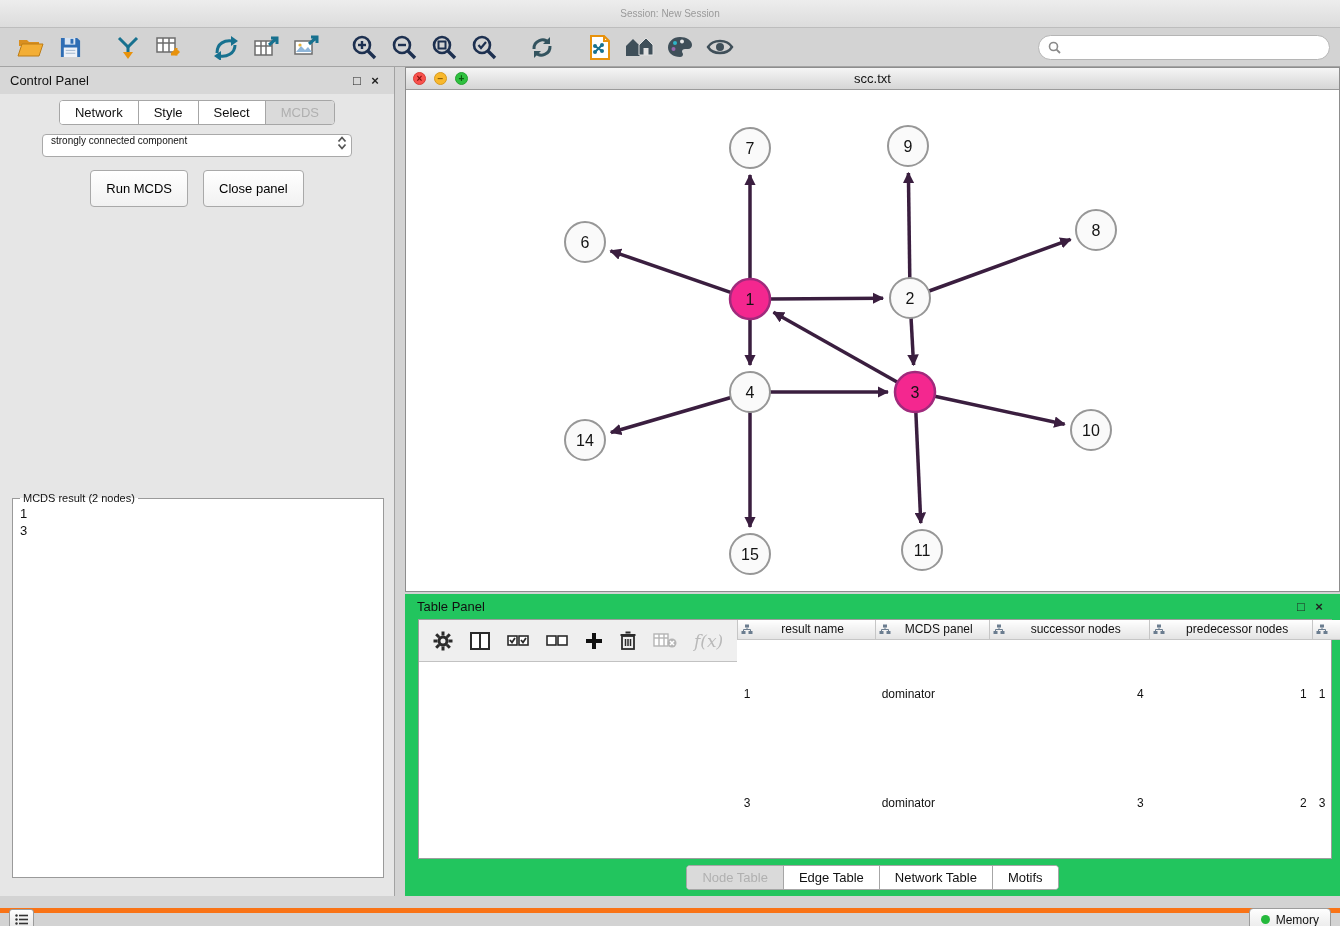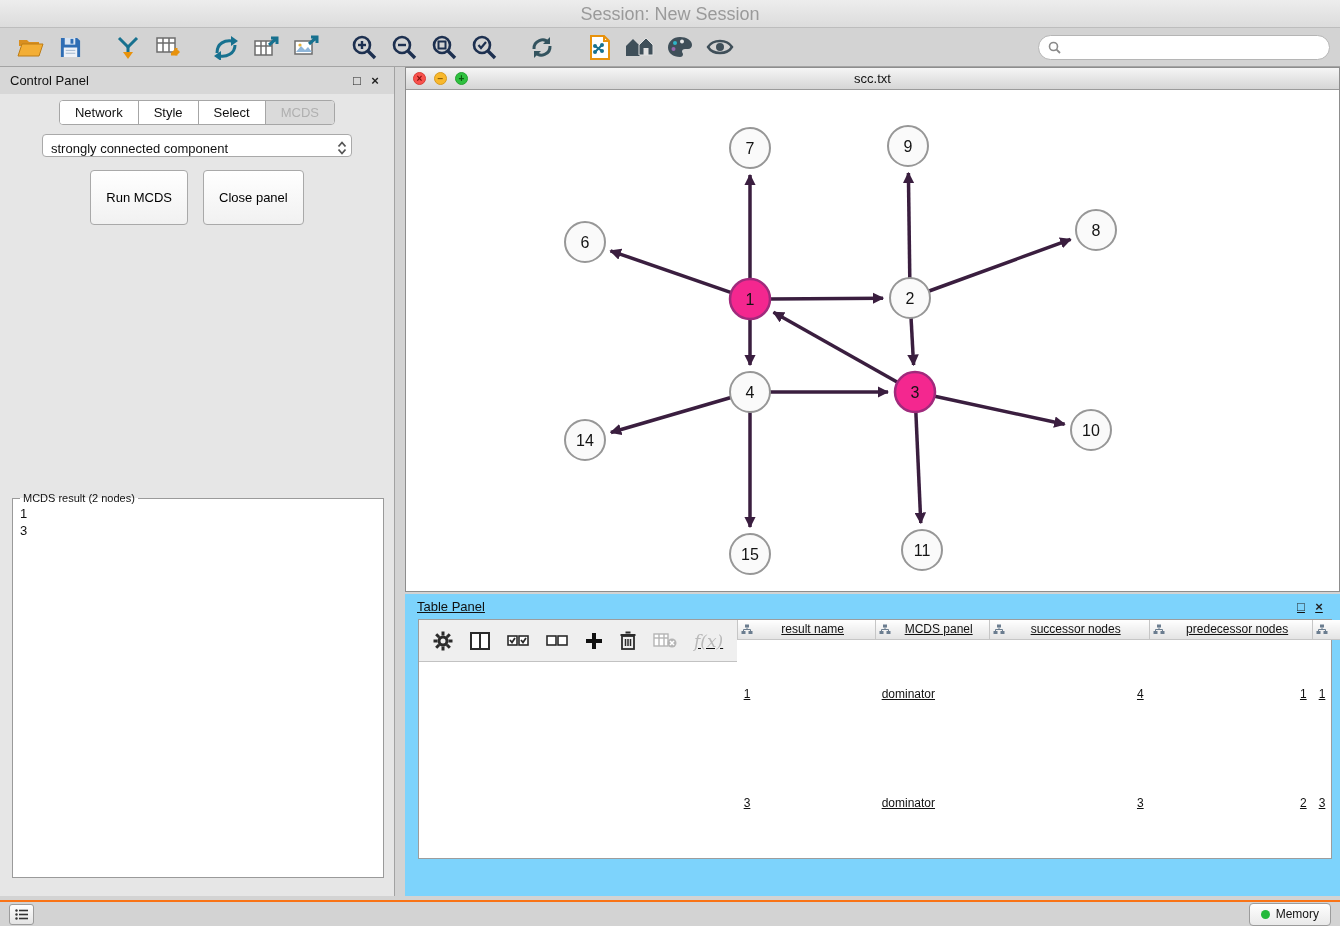--- a/index.html
+++ b/index.html
@@ -2,21 +2,21 @@
 <html><head>
 <meta charset="utf-8">
 <style>
   * { margin:0; padding:0; box-sizing:border-box; }
   html,body { width:1340px; height:926px; }
   body { font-family:"Liberation Sans", sans-serif; background:#d3d3d3; position:relative; overflow:hidden; color:#111; }
 
   
   .titlebar { position:absolute; top:0; left:0; right:0; height:28px;
     background:linear-gradient(#ededed,#dcdcdc); border-bottom:1px solid #bdbdbd;
-    text-align:center; line-height:28px; font-size:18px; color:#9a9a9a; }
+    text-align:center; line-height:28px; font-size:10px; color:#9a9a9a; }
 
   .main-toolbar { position:absolute; top:28px; left:0; right:0; height:39px;
     background:#d3d3d3; border-bottom:1px solid #a4a4a4;
     display:flex; align-items:center; padding:0 10px; }
   .tool { width:40px; height:32px; display:flex; align-items:center; justify-content:center; cursor:default; }
   .tgap { width:18px; }
   .search-box { margin-left:auto; width:292px; height:25px; background:#fff;
     border:1px solid #b5b5b5; border-radius:13px; display:flex; align-items:center; padding:0 9px; gap:6px; }
   .search-box input { border:none; outline:none; flex:1; font-size:13px; background:transparent; font-family:"Liberation Sans",sans-serif; }
 
@@ -27,67 +27,67 @@
   .panel-header .spacer { flex:1; }
   .mini-btn { width:18px; text-align:center; font-size:13px; color:#222; cursor:default; font-weight:bold; }
   .seg-tabs { display:flex; justify-content:center; }
   .seg { display:inline-flex; border:1px solid #a6a6a6; border-radius:4px; overflow:hidden; background:#fff; }
   .seg > div { padding:4px 15px; font-size:13px; border-right:1px solid #a6a6a6; background:#fff; cursor:default; }
   .seg > div:last-child { border-right:none; }
   .seg > div.active { background:#dadada; color:#b0b0b0; }
   .cp-tabs { margin-top:6px; }
   .opt-label { text-align:center; margin-top:25px; font-size:13px; }
   .dropdown { margin:9px auto 0; width:310px; height:23px; background:#fff; border:1px solid #a9a9a9;
-    border-radius:4px; display:flex; align-items:flex-end; padding:12px 2px 0 8px; font-size:13px; }
+    border-radius:4px; display:flex; align-items:flex-start; padding:0 2px 0 8px; font-size:10px; }
   .dd-arrows { margin-left:auto; display:flex; align-items:center; }
   .cp-buttons { display:flex; justify-content:center; gap:15px; margin-top:13px; }
   .btn { background:linear-gradient(#ffffff,#f1f1f1); border:1px solid #a9a9a9; border-radius:4px;
-    font-size:13px; padding:19px 15px; font-family:"Liberation Sans",sans-serif; cursor:default; }
+    font-size:13px; padding:10px 15px; font-family:"Liberation Sans",sans-serif; cursor:default; }
   fieldset.result { position:absolute; left:12px; width:372px; top:425px; height:386px;
     border:1px solid #9a9a9a; background:#fff; padding:1px 7px; }
   fieldset.result legend { font-size:11px; padding:0 3px; }
   .result-line { font-size:13px; line-height:17px; }
 
   
   .net-window { position:absolute; left:405px; top:67px; width:935px; height:525px;
     border:1px solid #8d8d8d; background:#fff; }
   .net-titlebar { height:22px; background:linear-gradient(#f5f5f5,#d6d6d6); border-bottom:1px solid #9b9b9b;
     position:relative; display:flex; align-items:center; justify-content:center; font-size:13px; }
   .lights { position:absolute; left:7px; top:4px; display:flex; gap:8px; }
   .light { width:13px; height:13px; border-radius:50%; font-size:10px; line-height:12px; text-align:center;
     font-weight:bold; cursor:default; }
   .light.red { background:#f9514d; border:1px solid #d63e37; color:#7e100c; }
   .light.yellow { background:#f8b82c; border:1px solid #d89a1e; color:#8a5d04; }
   .light.green { background:#2fc03f; border:1px solid #24a331; color:#0a5a11; }
   .net-canvas { position:relative; width:933px; height:501px; background:#fff; overflow:hidden; }
 
   
-  .table-panel { position:absolute; left:405px; top:594px; width:935px; height:302px; background:#7dd3fc;text-decoration:underline; }
+  .table-panel { position:absolute; left:405px; top:594px; width:935px; height:302px; background:#22c55e; }
   .tp-header { height:25px; display:flex; align-items:center; padding:0 12px; font-size:13px; }
   .tp-header .spacer { flex:1; }
   .tp-body { margin:0 8px 0 13px; height:240px; border:1px solid #9d9d9d; background:#fff;
     display:flex; flex-direction:row; }
   .tp-toolbar { height:42px; background:#efefef; border-bottom:1px solid #c2c2c2;
     display:flex; align-items:center; gap:17px; padding:0 14px; }
   .fx { font-family:"DejaVu Serif", serif; font-style:italic; font-size:17px; color:#b9b9b9; }
   table.data { border-collapse:collapse; width:100%; table-layout:fixed; font-size:12px; }
   table.data th { height:19px; font-weight:normal; background:linear-gradient(#ffffff,#e4e4e4);
     border:1px solid #c6c6c6; border-top:none; padding:0 3px; }
   .th-inner { display:flex; align-items:center; }
   .th-inner .th-label { flex:1; text-align:center; }
   table.data td { height:16px; padding:0 6px; white-space:nowrap; overflow:hidden; }
   td.num { text-align:right; padding-right:14px; }
   .tp-fill { flex:1; background:#fff; }
   .hscroll { height:13px; background:#ececec; border-top:1px solid #cfcfcf; position:relative; }
   .hscroll .thumb { position:absolute; left:2px; top:2px; width:140px; height:8px; border-radius:4px; background:#bdbdbd; }
   .tp-tabs { margin-top:6px; }
 
   
-  .statusbar { position:absolute; left:0; right:0; bottom:0; height:26px; background:#d3d3d3;
-    border-top:2px solid #f97316; display:flex; align-items:center; padding:0 9px; }
+  .statusbar { position:absolute; left:0; right:0; bottom:0; height:18px; background:#d3d3d3;
+    border-top:5px solid #f97316; display:flex; align-items:center; padding:0 9px; }
   .menu-btn { width:25px; height:21px; border:1px solid #9c9c9c; border-radius:3px;
     background:linear-gradient(#fefefe,#e4e4e4); display:flex; align-items:center; justify-content:center; }
   .memory-btn { margin-left:auto; height:23px; border:1px solid #9c9c9c; border-radius:4px;
     background:linear-gradient(#fefefe,#e9e9e9); display:flex; align-items:center; gap:6px; padding:0 11px; font-size:12px; }
   .memory-dot { width:9px; height:9px; border-radius:50%; background:#25b93c; }
 
   svg { display:block; }
 </style>
 </head>
 <body>
@@ -499,20 +499,28 @@
             <td>3</td>
             <td></td>
           </tr>
         </tbody>
       </table>
       <div class="tp-fill"></div>
       <div class="hscroll">
         <div class="thumb"></div>
       </div>
     </div>
+    <div class="seg-tabs tp-tabs">
+      <div class="seg">
+        <div class="active">Node Table</div>
+        <div>Edge Table</div>
+        <div>Network Table</div>
+        <div>Motifs</div>
+      </div>
+    </div>
   </div>
 
   <div class="statusbar">
     <div class="menu-btn">
       <svg width="14" height="11" viewBox="0 0 14 11">
         <circle cx="1.5" cy="1.5" r="1.2" fill="#333"></circle>
           <line x1="4" y1="1.5" x2="13" y2="1.5" stroke="#333" stroke-width="1.6"></line>
         <circle cx="1.5" cy="5.5" r="1.2" fill="#333"></circle>
           <line x1="4" y1="5.5" x2="13" y2="5.5" stroke="#333" stroke-width="1.6"></line>
         <circle cx="1.5" cy="9.5" r="1.2" fill="#333"></circle>

